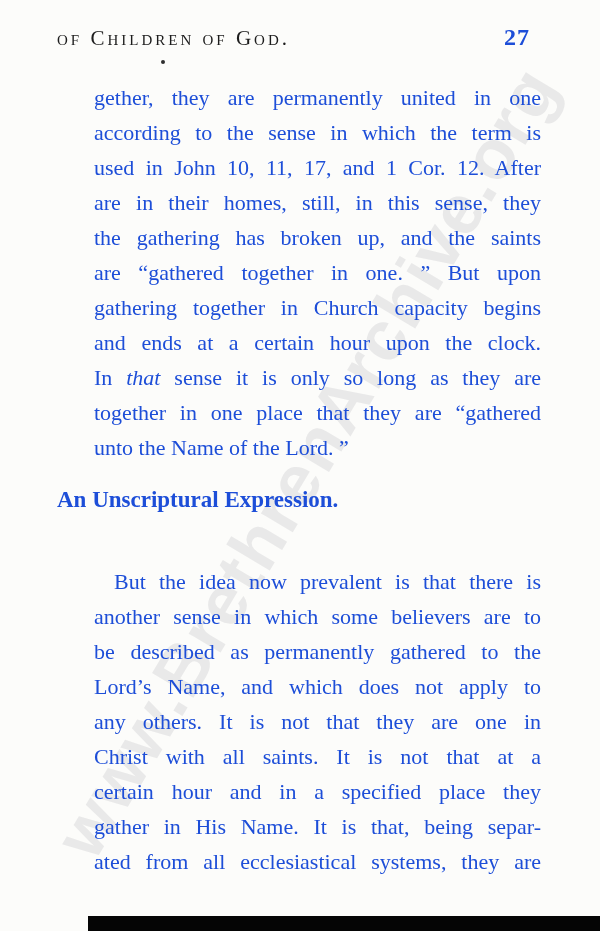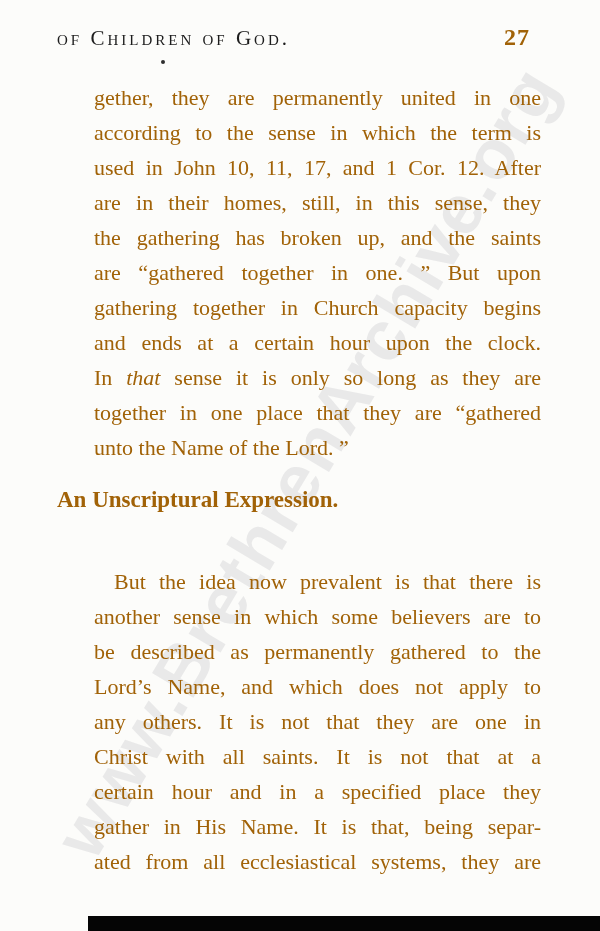--- a/index.html
+++ b/index.html
@@ -31,21 +31,21 @@
     font-size: 70px;
     letter-spacing: 2px;
     color: #e9e9e9;
     white-space: nowrap;
     z-index: 1;
     user-select: none;
   }
   .layer {
     position: absolute;
     z-index: 2;
-    color: #a16207;
+    color: #1d4ed8;
   }
   .running-head {
     top: 26px;
     left: 57px;
     width: 484px;
     text-align: left;
     font-variant: small-caps;
     font-size: 21px;
     letter-spacing: 3px;
     color: #1c1c1c;

